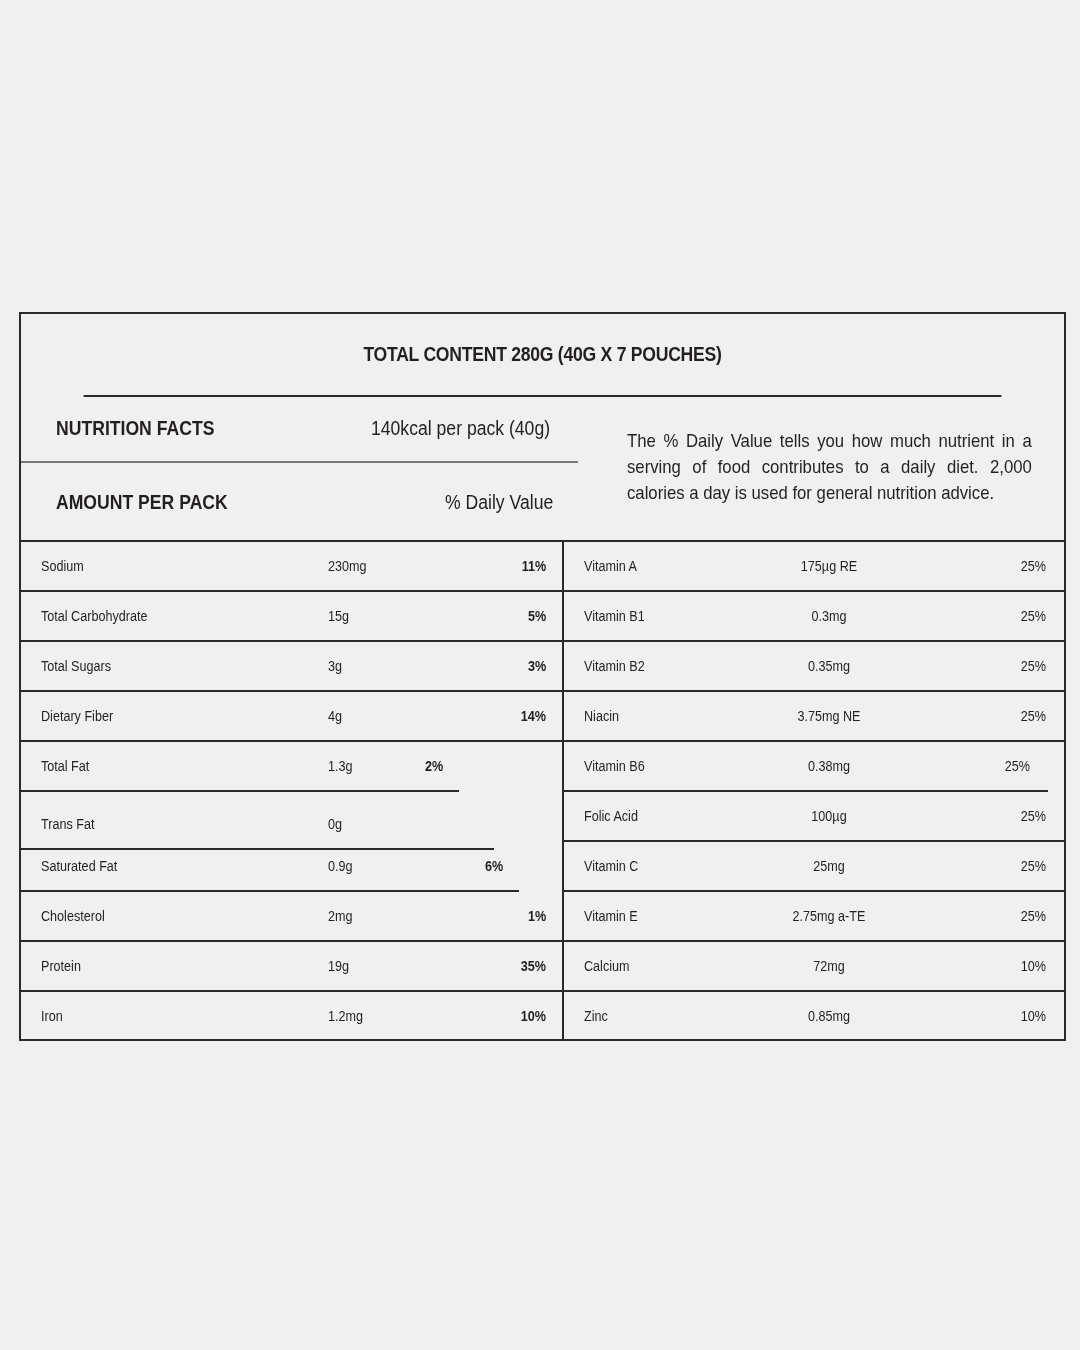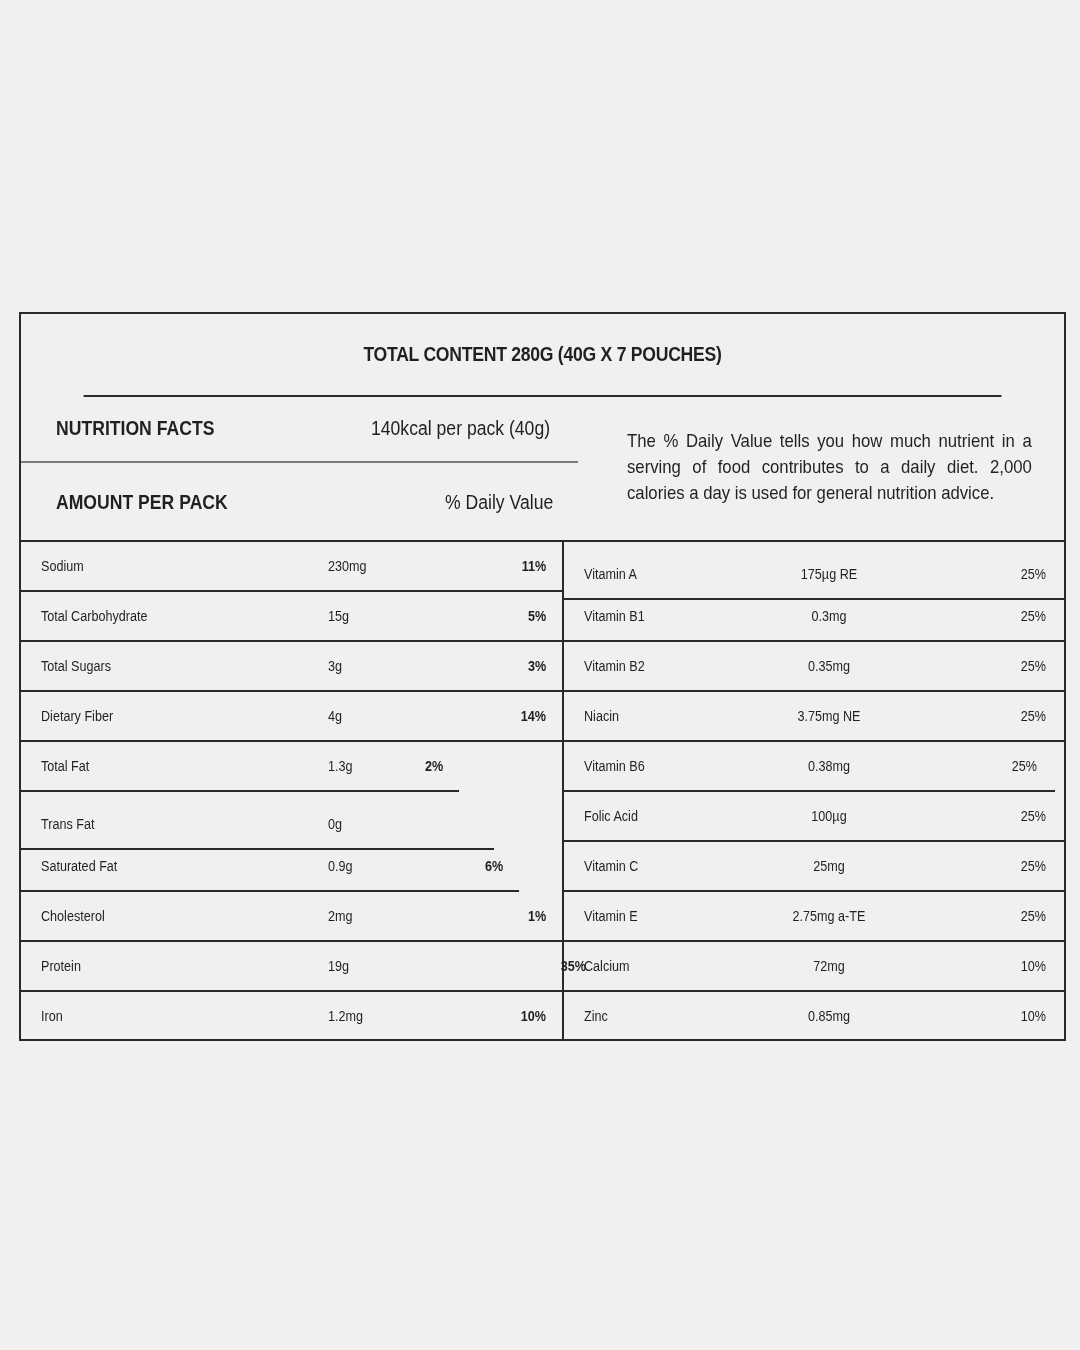--- a/index.html
+++ b/index.html
@@ -49,21 +49,21 @@
     <div class="note">The % Daily Value tells you how much nutrient in a serving of food contributes to a daily diet. 2,000 calories a day is used for general nutrition advice.</div>
   </div>
 
   <div class="grid" id="grid">
     <div class="vdiv"></div>
   <div class="row sepb" style="left: 0px; width: 541px; top: 0px;">
         <span class="cell" style="left:20px;">Sodium</span>
       <span class="cell" style="left:307px;">230mg</span>
       <span class="cell r b" style="right:16px;">11%</span>
       </div>
-      <div class="row sepb" style="left: 543px; right: 0px; top: 0px; margin-top: 8px;">
+      <div class="row sepb" style="left: 543px; right: 0px; top: 0px;">
         <span class="cell" style="left:20px;">Vitamin A</span>
       <span class="cell c" style="left:150px;width:230px;">175µg RE</span>
       <span class="cell r" style="right:18px;">25%</span>
       </div>
       <div class="row sepb" style="left: 0px; width: 541px; top: 50px;">
         <span class="cell" style="left:20px;">Total Carbohydrate</span>
       <span class="cell" style="left:307px;">15g</span>
       <span class="cell r b" style="right:16px;">5%</span>
       </div>
       <div class="row sepb" style="left: 543px; right: 0px; top: 50px;">
@@ -89,21 +89,21 @@
       <div class="row sepb" style="left: 543px; right: 0px; top: 150px;">
         <span class="cell" style="left:20px;">Niacin</span>
       <span class="cell c" style="left:150px;width:230px;">3.75mg NE</span>
       <span class="cell r" style="right:18px;">25%</span>
       </div>
       <div class="row sepb" style="left: 0px; width: 438px; top: 200px;">
         <span class="cell" style="left:20px;">Total Fat</span>
       <span class="cell" style="left:307px;">1.3g</span>
       <span class="cell r b" style="right:16px;">2%</span>
       </div>
-      <div class="row sepb" style="left: 543px; right: 9px; top: 200px;">
+      <div class="row sepb" style="left: 543px; right: 16px; top: 200px;">
         <span class="cell" style="left:20px;">Vitamin B6</span>
       <span class="cell c" style="left:150px;width:230px;">0.38mg</span>
       <span class="cell r" style="right:18px;">25%</span>
       </div>
       <div class="row sepb" style="left: 0px; width: 473px; top: 258px;">
         <span class="cell" style="left:20px;">Trans Fat</span>
       <span class="cell" style="left:307px;">0g</span>
       <span class="cell r b" style="right:16px;"></span>
       </div>
       <div class="row sepb" style="left: 543px; right: 0px; top: 250px;">
@@ -124,21 +124,21 @@
       <div class="row sepb" style="left: 0px; width: 541px; top: 350px;">
         <span class="cell" style="left:20px;">Cholesterol</span>
       <span class="cell" style="left:307px;">2mg</span>
       <span class="cell r b" style="right:16px;">1%</span>
       </div>
       <div class="row sepb" style="left: 543px; right: 0px; top: 350px;">
         <span class="cell" style="left:20px;">Vitamin E</span>
       <span class="cell c" style="left:150px;width:230px;">2.75mg a-TE</span>
       <span class="cell r" style="right:18px;">25%</span>
       </div>
-      <div class="row sepb" style="left: 0px; width: 541px; top: 400px; padding-left: 40px;">
+      <div class="row sepb" style="left: 0px; width: 541px; top: 400px;">
         <span class="cell" style="left:20px;">Protein</span>
       <span class="cell" style="left:307px;">19g</span>
       <span class="cell r b" style="right:16px;">35%</span>
       </div>
       <div class="row sepb" style="left: 543px; right: 0px; top: 400px;">
         <span class="cell" style="left:20px;">Calcium</span>
       <span class="cell c" style="left:150px;width:230px;">72mg</span>
       <span class="cell r" style="right:18px;">10%</span>
       </div>
       <div class="row" style="left: 0px; width: 541px; top: 450px;">

